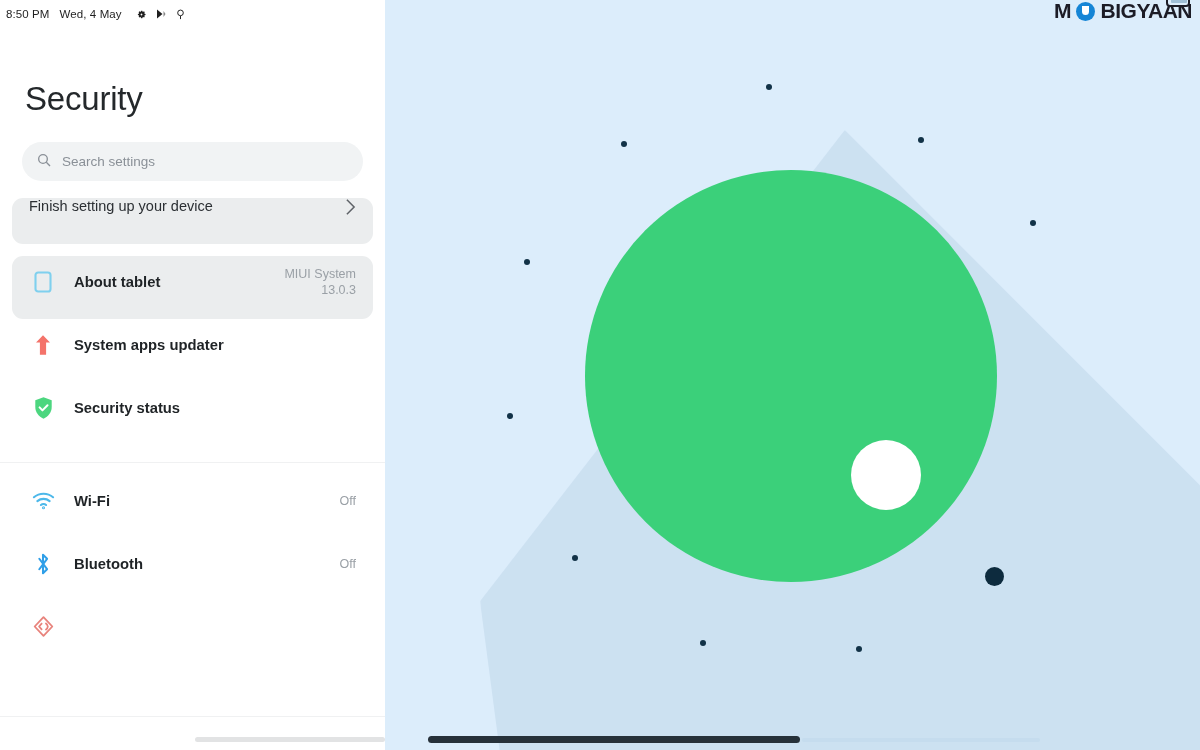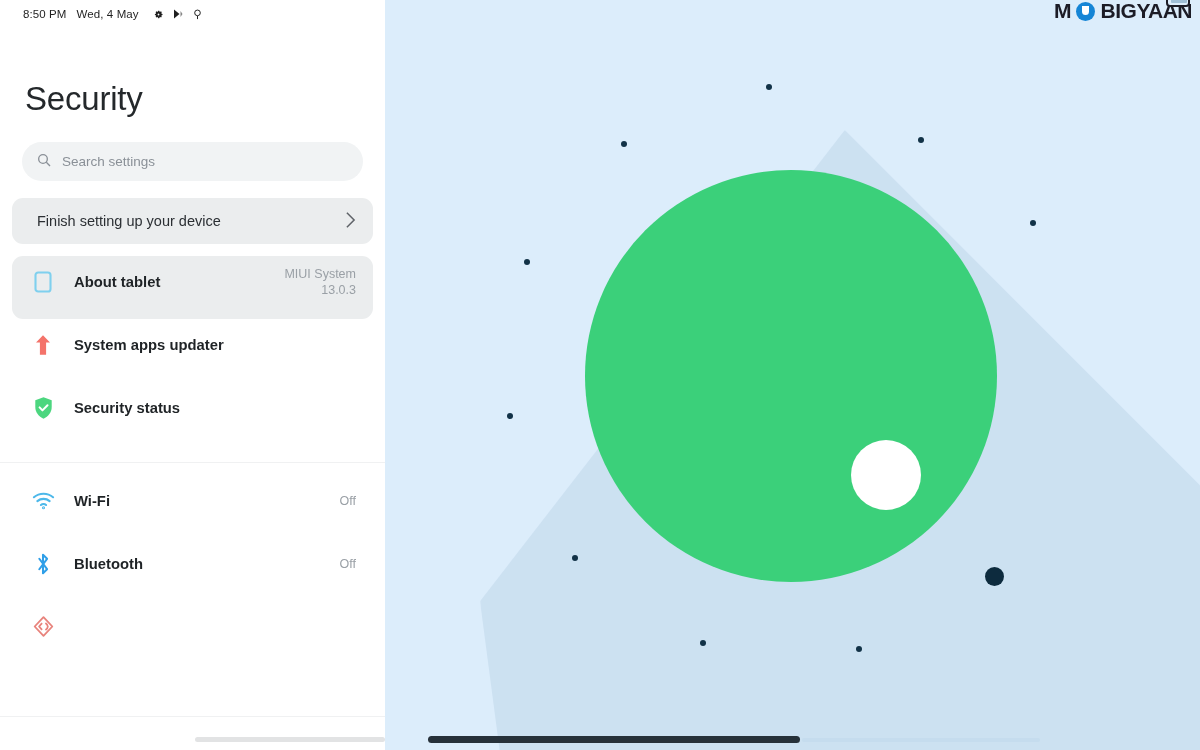--- a/index.html
+++ b/index.html
@@ -122,21 +122,21 @@
     width:385px; height:750px;
     background:#ffffff;
     z-index:20;
     overflow:hidden;
   }
 
   
   #statusbar {
     height:28px;
     display:flex; align-items:center;
-    padding-left:23px;
+    padding-left:6px;
     gap:9px;
     font-size:11.5px;
     color:#1f1f1f;
     font-weight:500;
   }
   #statusbar .sb-time { letter-spacing:0.1px; }
   #statusbar .sb-date { letter-spacing:0.1px; margin-left:1px; }
   #statusbar .sb-icons {
     display:flex; align-items:center; gap:7px; margin-left:4px;
   }
@@ -169,22 +169,22 @@
     color:#5f6368;
   }
   #search-box .s-input::placeholder { color:#8a9097; }
 
   
   #finish-card {
     margin:17px 12px 0 12px;
     height:46px;
     background:#ebedee;
     border-radius:11px;
-    display:flex; align-items:center;
-    padding:0 17px 0 25px;
+    display:flex; align-items:flex-start;
+    padding:0 17px 0 17px;
   }
   #finish-card .fc-label {
     flex:1;
     font-size:14.5px;
     color:#2b2f33;
   }
   #finish-card .chev {
     color:#5f6368;
     font-size:19px;
     line-height:1;

